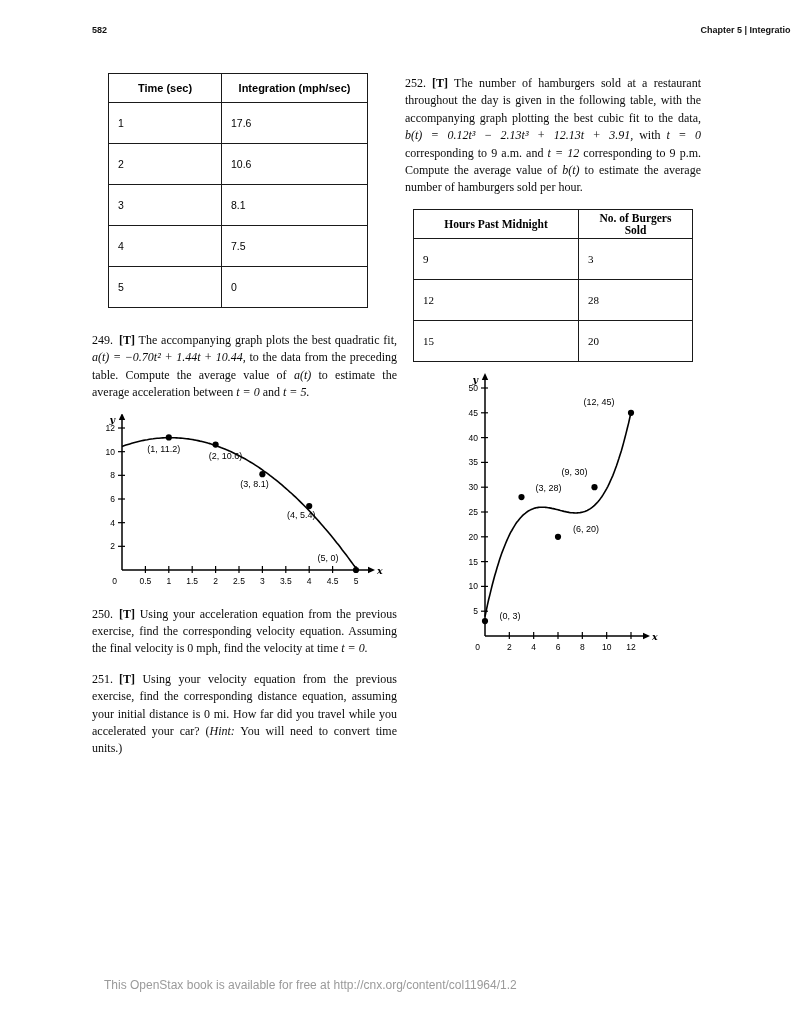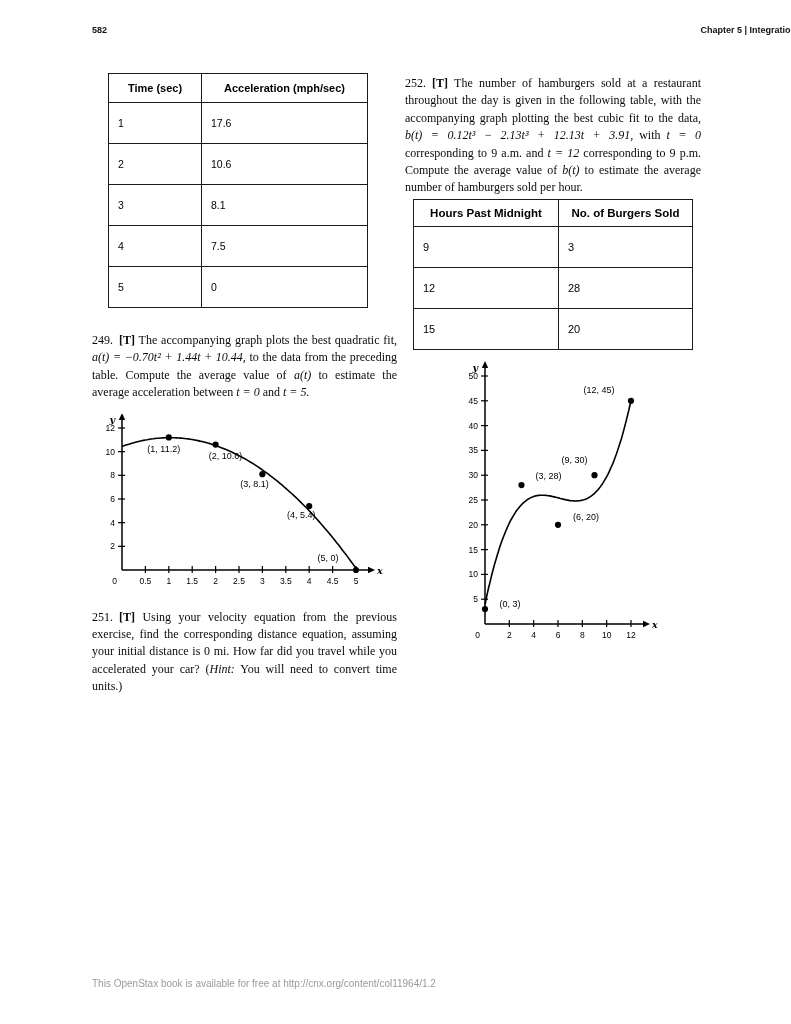--- a/index.html
+++ b/index.html
@@ -13,57 +13,57 @@
   .problem{font-size:12px;line-height:1.45;text-align:justify;margin:0;color:#0a0a0a;}
   .seg-bold{font-weight:bold;}
   .seg-math{font-style:italic;}
   .seg-italic{font-style:italic;}
   .p249{margin-top:24px;}
   .p250{margin-top:10px;}
   .p251{margin-top:13px;}
   .p252{margin-top:7px;}
   table.tbl{border-collapse:collapse;}
   .tbl th,.tbl td{border:1.7px solid #1a1a1a;}
-  .tbl th{font-weight:bold;text-align:center;padding:2px 2px;}
+  .tbl th{font-weight:bold;text-align:center;padding:2px 12px;}
   .tbl td{text-align:left;padding:0 0 0 9px;vertical-align:middle;}
   .tbl-left{font-family:"Liberation Sans",sans-serif;width:260px;margin:5px 0 0 16px;}
   .tbl-left th{height:24px;font-size:11px;}
   .tbl-left td{height:40px;font-size:10.5px;}
   .tbl-left th:first-child{width:88px;}
-  .tbl-right{font-family:Liberation Sans, sans-serif;width:280px;margin:2px 0 0 8px;}
+  .tbl-right{font-family:Liberation Serif, serif;width:280px;margin:12px 0 0 8px;}
   .tbl-right th{height:22px;font-size:11.5px;}
   .tbl-right td{height:40px;font-size:11px;}
   .tbl-right th:first-child{width:140px;}
   .graph1{margin-top:12px;display:block;}
   .graph2-wrap{margin-top:10px;margin-left:50px;}
   svg text{fill:#000;}
   .tick{font-family:"Liberation Sans",sans-serif;font-size:8.5px;}
   .pt-label{font-family:"Liberation Sans",sans-serif;font-size:9px;}
   .axis-letter{font-family:"DejaVu Serif",serif;font-style:italic;font-weight:bold;font-size:9.5px;}
-  .page-footer{position:absolute;top:978px;left:92px;font-family:"Liberation Sans",sans-serif;
-        font-size:10px;color:#9a9a9a;}
+  .page-footer{position:absolute;top:978px;left:104px;font-family:"Liberation Sans",sans-serif;
+        font-size:12px;color:#9a9a9a;}
 </style>
 </head>
 <body>
 
 <div class="page">
 
   <div class="page-header">
     <span>582</span>
     <span>Chapter 5 | Integration</span>
   </div>
 
   <div class="columns">
 
     <section class="col-left">
       <table class="tbl tbl-left">
           <thead>
             <tr>
               <th>Time (sec)</th>
-              <th>Acceleration (mph/sec)</th>
+              <th>Integration (mph/sec)</th>
             </tr>
           </thead>
           <tbody>
             <tr>
               <td>1</td>
               <td>17.6</td>
             </tr>
             <tr>
               <td>2</td>
               <td>10.6</td>
@@ -131,20 +131,21 @@
           <circle cx="123.60000000000001" cy="30.566666666666677" r="3.1" fill="#000"></circle>
           <text x="133.60000000000002" y="44.56666666666668" text-anchor="middle" class="pt-label">(2, 10.6)</text>
           <circle cx="170.4" cy="60.150000000000006" r="3.1" fill="#000"></circle>
           <text x="162.4" y="73.15" text-anchor="middle" class="pt-label">(3, 8.1)</text>
           <circle cx="217.20000000000002" cy="92.1" r="3.1" fill="#000"></circle>
           <text x="209.20000000000002" y="104.1" text-anchor="middle" class="pt-label">(4, 5.4)</text>
           <circle cx="264" cy="156" r="3.1" fill="#000"></circle>
           <text x="236" y="147" text-anchor="middle" class="pt-label">(5, 0)</text>
         </svg>
 
+      <p class="problem p250"><span class="seg-plain">250. </span><span class="seg-bold">[T]</span><span class="seg-plain"> Using your acceleration equation from the previous exercise, find the corresponding velocity equation. Assuming the final velocity is 0 mph, find the velocity at time </span><span class="seg-math">t = 0.</span></p>
 
       <p class="problem p251"><span class="seg-plain">251. </span><span class="seg-bold">[T]</span><span class="seg-plain"> Using your velocity equation from the previous exercise, find the corresponding distance equation, assuming your initial distance is 0 mi. How far did you travel while you accelerated your car? (</span><span class="seg-italic">Hint:</span><span class="seg-plain"> You will need to convert time units.)</span></p>
     </section>
 
     <section class="col-right">
       <p class="problem p252"><span class="seg-plain">252. </span><span class="seg-bold">[T]</span><span class="seg-plain"> The number of hamburgers sold at a restaurant throughout the day is given in the following table, with the accompanying graph plotting the best cubic fit to the data, </span><span class="seg-math">b(t) = 0.12t³ − 2.13t³ + 12.13t + 3.91,</span><span class="seg-plain"> with </span><span class="seg-math">t = 0</span><span class="seg-plain"> corresponding to 9 a.m. and </span><span class="seg-math">t = 12</span><span class="seg-plain"> corresponding to 9 p.m. Compute the average value of </span><span class="seg-math">b(t)</span><span class="seg-plain"> to estimate the average number of hamburgers sold per hour.</span></p>
 
       <table class="tbl tbl-right">
           <thead>
             <tr>

